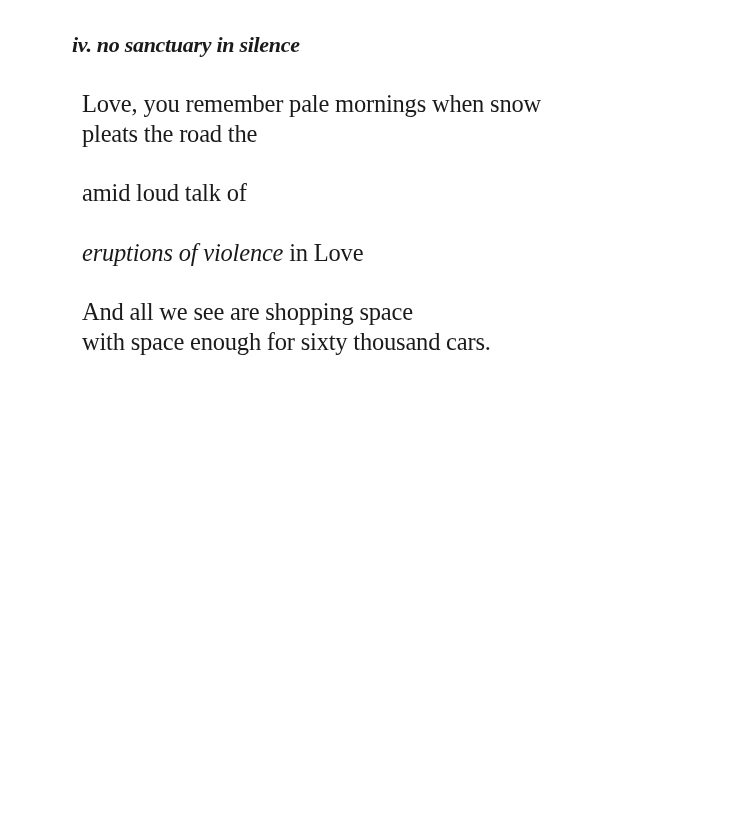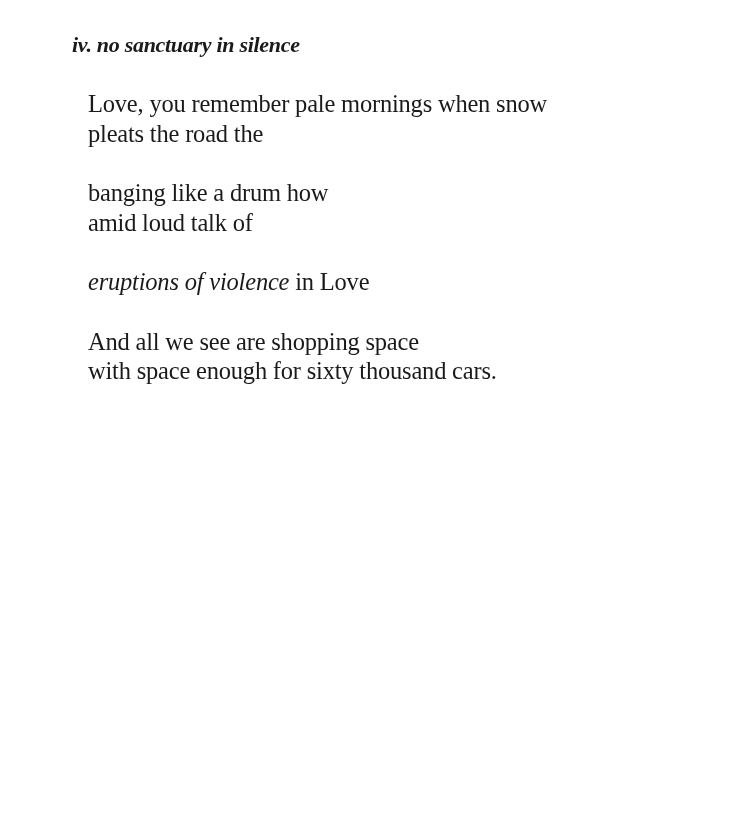--- a/index.html
+++ b/index.html
@@ -23,21 +23,21 @@
     }
     .title {
       font-size: 22px;
       font-weight: bold;
       font-style: italic;
       line-height: 30px;
       margin: 0 0 29px 0;
       letter-spacing: -0.3px;
     }
     .stanza {
-      margin: 0 0 30px 16px;
+      margin: 0 0 30px 10px;
     }
     .line {
       display: block;
       font-size: 24.5px;
       line-height: 29.5px;
       white-space: pre;
       letter-spacing: -0.2px;
     }
     .it {
       font-style: italic;
@@ -49,21 +49,20 @@
 <div class="page">
   <div class="title">iv. no sanctuary in silence</div>
 
   <div class="stanza">
     <span class="line"><span>Love, you remember pale mornings when snow</span></span>
     <span class="line"><span>pleats the road the</span></span>
   </div>
 
 
   <div class="stanza">
-    <span class="line"><span>banging like a drum how</span></span>
     <span class="line"><span>amid loud talk of</span></span>
   </div>
 
   <div class="stanza">
     <span class="line"><span class="it">eruptions of violence</span><span> in Love</span></span>
   </div>
 
 
   <div class="stanza">
     <span class="line"><span>And all we see are shopping space</span></span>

